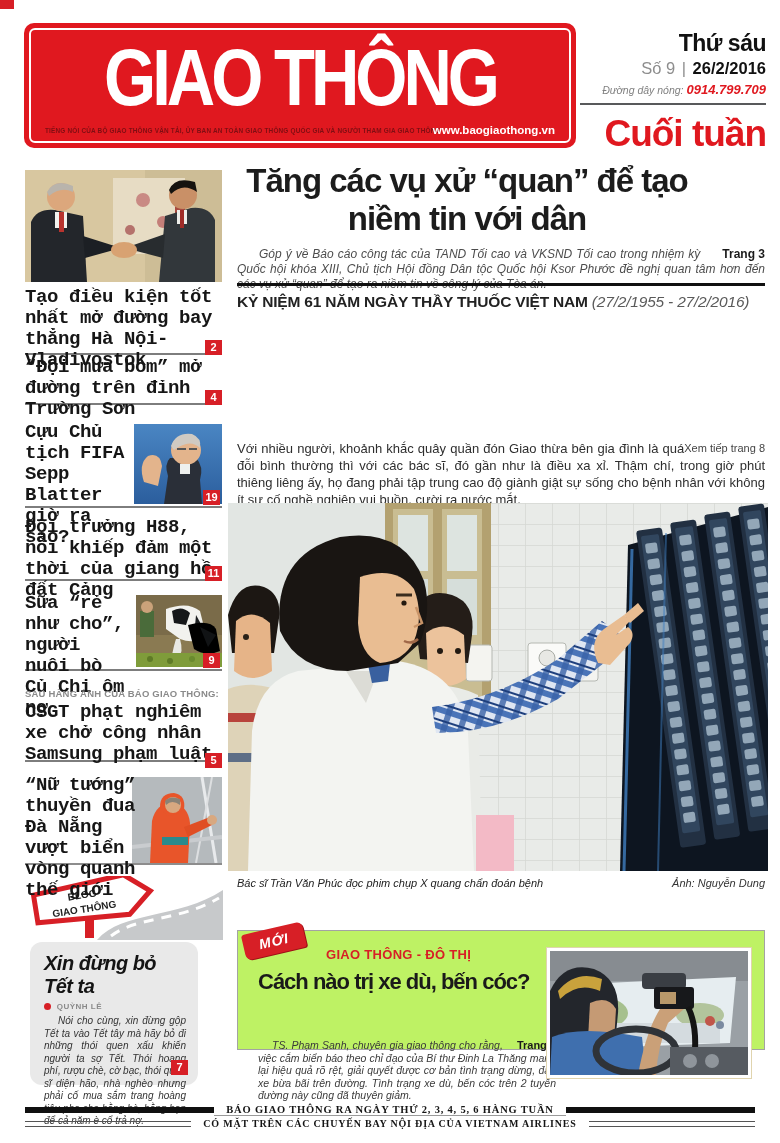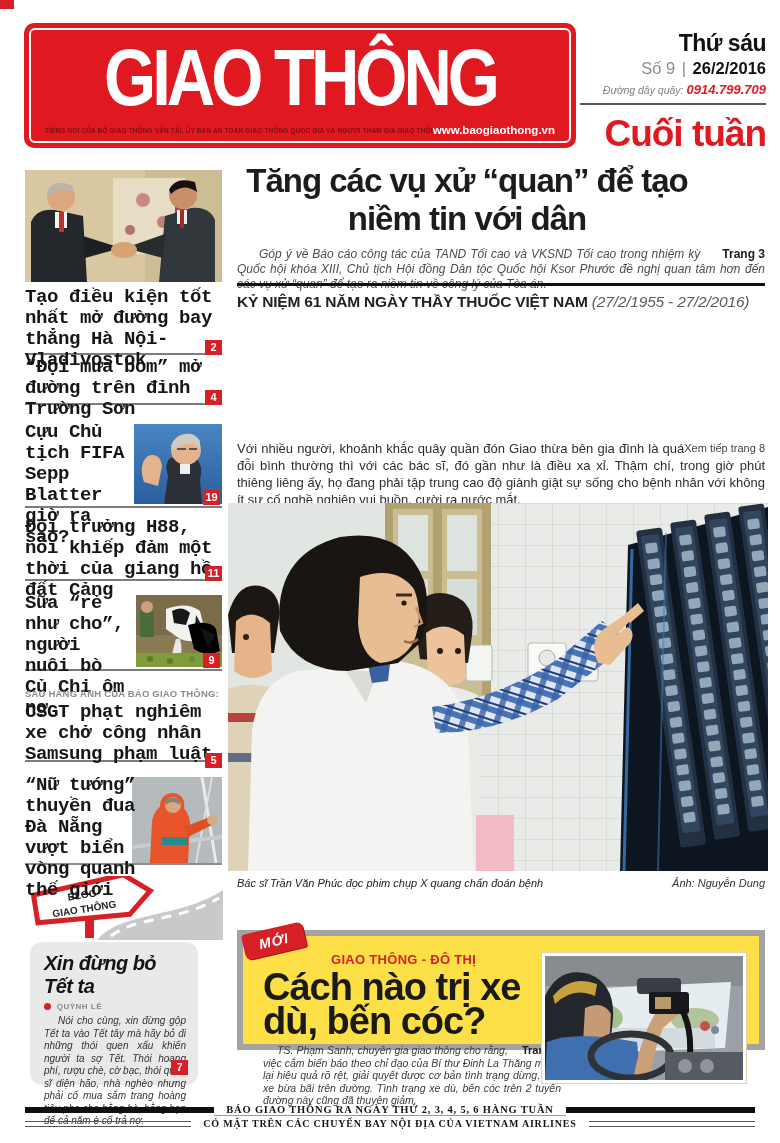--- a/index.html
+++ b/index.html
@@ -57,26 +57,26 @@
   
   .blog-box{left:30px;top:942px;width:168px;height:143px;background:#e9e9e9;border-radius:12px;padding:10px 12px 0 14px;box-sizing:border-box;}
   .blog-h{font-size:20px;font-weight:bold;font-style:italic;letter-spacing:-.5px;color:#141414;}
   .byline{margin-top:4px;font-size:8px;color:#8a8a8a;font-weight:bold;letter-spacing:.5px;}
   .byline-dot{display:inline-block;width:7px;height:7px;border-radius:50%;background:#d71f26;
               vertical-align:-1px;margin-right:3px;}
   .blog-body{margin-top:4px;font-size:10px;line-height:12.5px;font-style:italic;color:#333;
              text-align:justify;text-indent:14px;}
 
   
-  .cream{left:237px;top:930px;width:528px;height:120px;background:#fde047;border:6px solid #a3a3a3;box-sizing:border-box;}
+  .cream{left:237px;top:930px;width:528px;height:120px;background:#bef264;border:1px solid #a3a3a3;box-sizing:border-box;}
   .moi{left:243px;top:928px;width:62px;height:26px;background:#d71f26;transform:rotate(-13deg);
        color:#fff;font-weight:bold;font-style:italic;font-size:14px;text-align:center;line-height:26px;
        letter-spacing:1px;border-radius:3px 6px 3px 6px;box-shadow:1px 1px 0 #9e1116;}
   .bkicker{position:absolute;left:88px;top:16px;font-size:13px;font-weight:bold;color:#d71f26;letter-spacing:.3px;}
-  .bh{position:absolute;left:20px;top:34px;width:300px;font-size:38px;line-height:34px;font-weight:bold;
+  .bh{position:absolute;left:20px;top:34px;width:300px;font-size:22px;line-height:34px;font-weight:bold;
       letter-spacing:-1px;color:#1a1a1a;}
   .bbody{position:absolute;left:20px;top:108px;width:298px;font-size:10.5px;line-height:12.5px;
          font-style:italic;color:#3a3a3a;text-align:justify;text-indent:14px;}
   .bbody .pageref{font-size:11px;}
   .bphoto{position:absolute;right:13px;top:17px;width:198px;height:124px;background:#fff;
           box-shadow:0 0 0 1px #e0d4ae;padding:3px;}
 
   
   .f-row1{left:25px;top:1104px;width:730px;display:flex;align-items:center;}
   .f-row2{left:25px;top:1118px;width:730px;display:flex;align-items:center;}
@@ -102,21 +102,21 @@
     </div>
   </div>
   <div class="abs issue-block">
     <div class="day">Thứ sáu</div>
     <div class="issue-line">
       <span class="issue-no">Số 9</span>
       <span class="issue-sep">|</span>
       <span class="issue-date">26/2/2016</span>
     </div>
     <div class="hotline">
-      <span class="hotline-label">Đường dây quây:</span>
+      <span class="hotline-label">Đường dây nóng:</span>
       <span class="hotline-num">0914.799.709</span>
     </div>
     <div class="edition">Cuối tuần</div>
   </div>
 
   <svg class="abs" style="left:25px;top:170px" width="197" height="112">
     <rect width="197" height="112" fill="#d8c7a0"></rect>
     <rect x="120" width="77" height="112" fill="#cdbd96"></rect>
     <rect x="88" y="8" width="72" height="76" fill="#e7dcc4"></rect>
     <circle cx="118" cy="30" r="7" fill="#c98a84"></circle>

